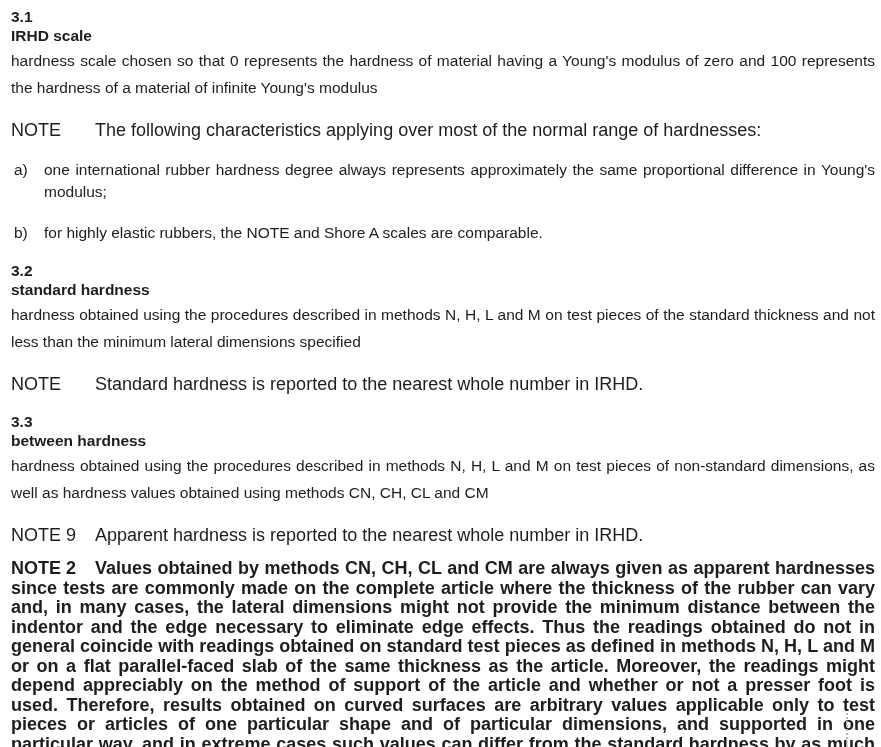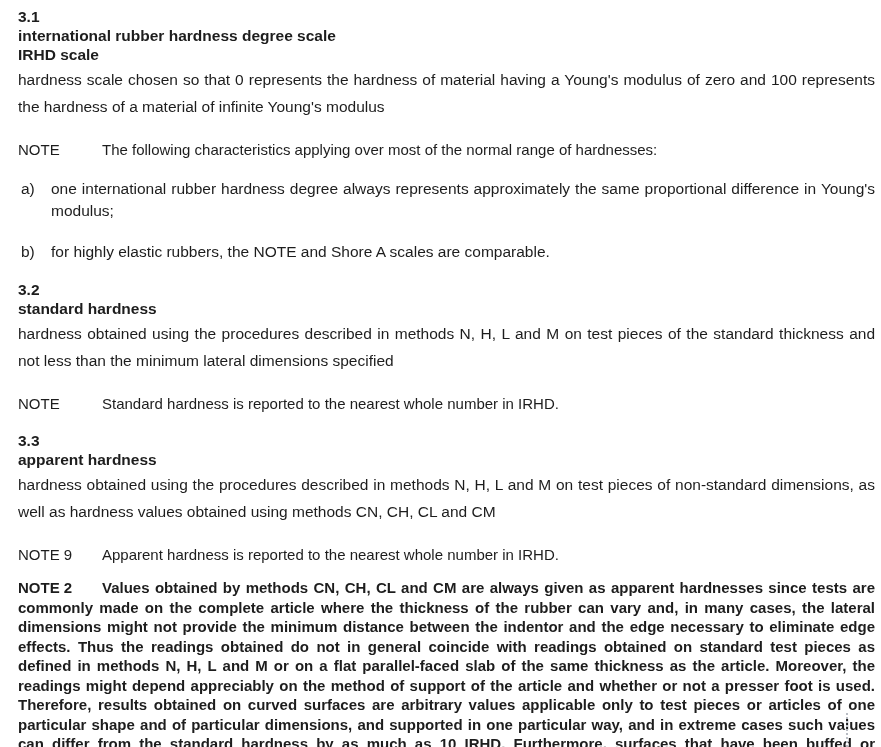--- a/index.html
+++ b/index.html
@@ -3,39 +3,39 @@
 <meta charset="utf-8">
 <style>
   html,body{margin:0;padding:0;background:#ffffff;}
   .page{
     position:relative;
     width:881px;height:747px;
     box-sizing:border-box;
     background:#ffffff;
     color:#1d1d1d;
     font-family:"Liberation Sans", sans-serif;
-    padding:7px 6px 0 18px;
+    padding:7px 6px 0 11px;
     overflow:hidden;
   }
   .section{margin:17px 0 0;}
   .section.first{margin-top:0;}
   .hnum,.hterm{
     font-weight:700;
     font-size:15.5px;
     line-height:19px;
     margin:0;
   }
   .def{
     font-size:15.5px;
     line-height:27px;
     margin:2px 0 0;
     text-align:justify;
   }
   .note{
-    font-size:15px;
+    font-size:18px;
     line-height:19.5px;
     margin:20px 0 0;
   }
   .note.justified{text-align:justify;font-weight:bold;}
   .note.tight{margin-top:14px;}
   .note-label{display:inline-block;min-width:84px;}
   .list-item{
     position:relative;
     padding-left:33px;
     margin:18px 0 0;
@@ -53,21 +53,20 @@
     border-left:2px dotted #b9bdc4;
   }
 </style>
 </head>
 <body>
 
 <div class="page">
 
   <section class="section first">
     <p class="hnum">3.1</p>
-    <p class="hterm">international rubber hardness degree scale</p>
     <p class="hterm">IRHD scale</p>
     <p class="def">hardness scale chosen so that 0 represents the hardness of material having a Young's modulus of zero and 100 represents the hardness of a material of infinite Young's modulus</p>
     <p class="note"><span class="note-label">NOTE</span><span>The following characteristics applying over most of the normal range of hardnesses:</span></p>
     <div class="list-item">
       <span class="list-marker">a)</span>
       <span>one international rubber hardness degree always represents approximately the same proportional difference in Young's modulus;</span>
     </div>
     <div class="list-item">
       <span class="list-marker">b)</span>
       <span>for highly elastic rubbers, the NOTE and Shore A scales are comparable.</span>
@@ -76,20 +75,20 @@
 
   <section class="section">
     <p class="hnum">3.2</p>
     <p class="hterm">standard hardness</p>
     <p class="def">hardness obtained using the procedures described in methods N, H, L and M on test pieces of the standard thickness and not less than the minimum lateral dimensions specified</p>
     <p class="note"><span class="note-label">NOTE</span><span>Standard hardness is reported to the nearest whole number in IRHD.</span></p>
   </section>
 
   <section class="section">
     <p class="hnum">3.3</p>
-    <p class="hterm">apparent hardness</p>
+    <p class="hterm">between hardness</p>
     <p class="def">hardness obtained using the procedures described in methods N, H, L and M on test pieces of non-standard dimensions, as well as hardness values obtained using methods CN, CH, CL and CM</p>
     <p class="note"><span class="note-label">NOTE 9</span><span>Apparent hardness is reported to the nearest whole number in IRHD.</span></p>
     <p class="note justified tight"><span class="note-label">NOTE 2</span><span>Values obtained by methods CN, CH, CL and CM are always given as apparent hardnesses since tests are commonly made on the complete article where the thickness of the rubber can vary and, in many cases, the lateral dimensions might not provide the minimum distance between the indentor and the edge necessary to eliminate edge effects. Thus the readings obtained do not in general coincide with readings obtained on standard test pieces as defined in methods N, H, L and M or on a flat parallel-faced slab of the same thickness as the article. Moreover, the readings might depend appreciably on the method of support of the article and whether or not a presser foot is used. Therefore, results obtained on curved surfaces are arbitrary values applicable only to test pieces or articles of one particular shape and of particular dimensions, and supported in one particular way, and in extreme cases such values can differ from the standard hardness by as much as 10 IRHD. Furthermore, surfaces that have been buffed or otherwise prepared to remove cloth markings, etc., can give slightly different hardness values from those with a smooth, moulded finish.</span></p>
   </section>
 
   <div class="scan-artifact"></div>
 </div>
 
 </body></html>

